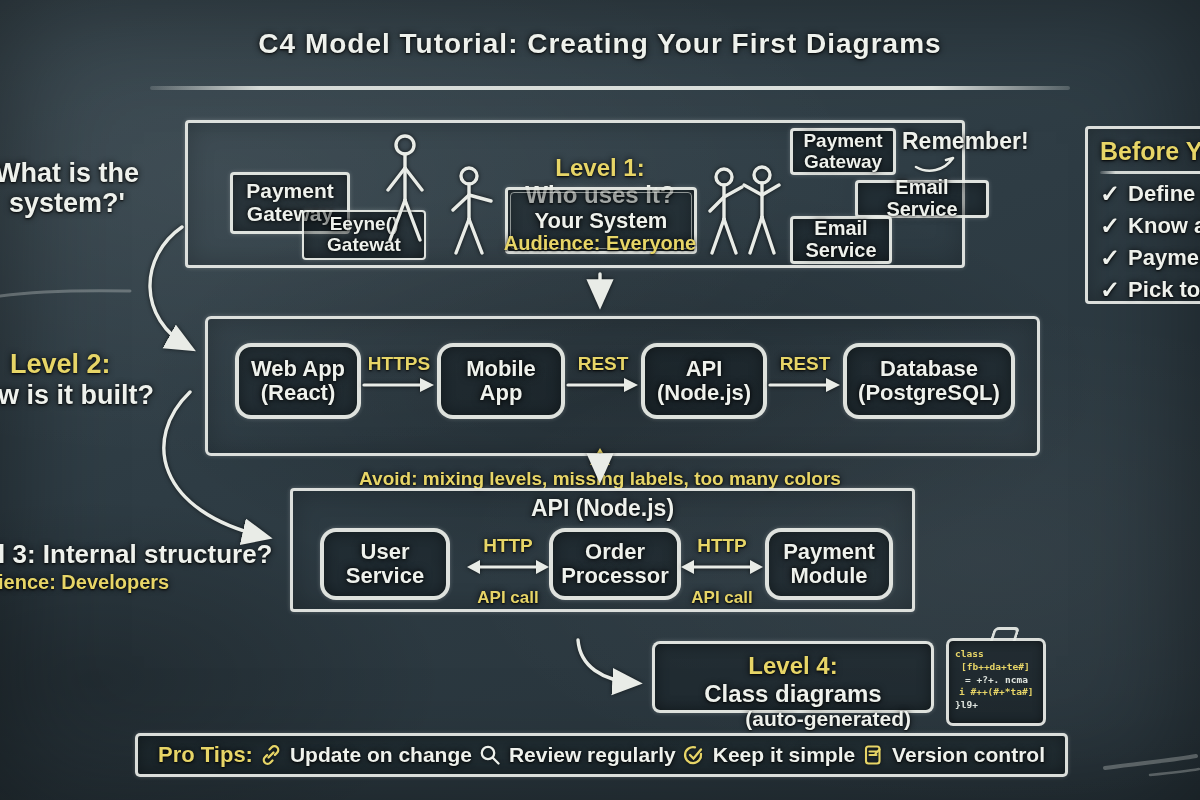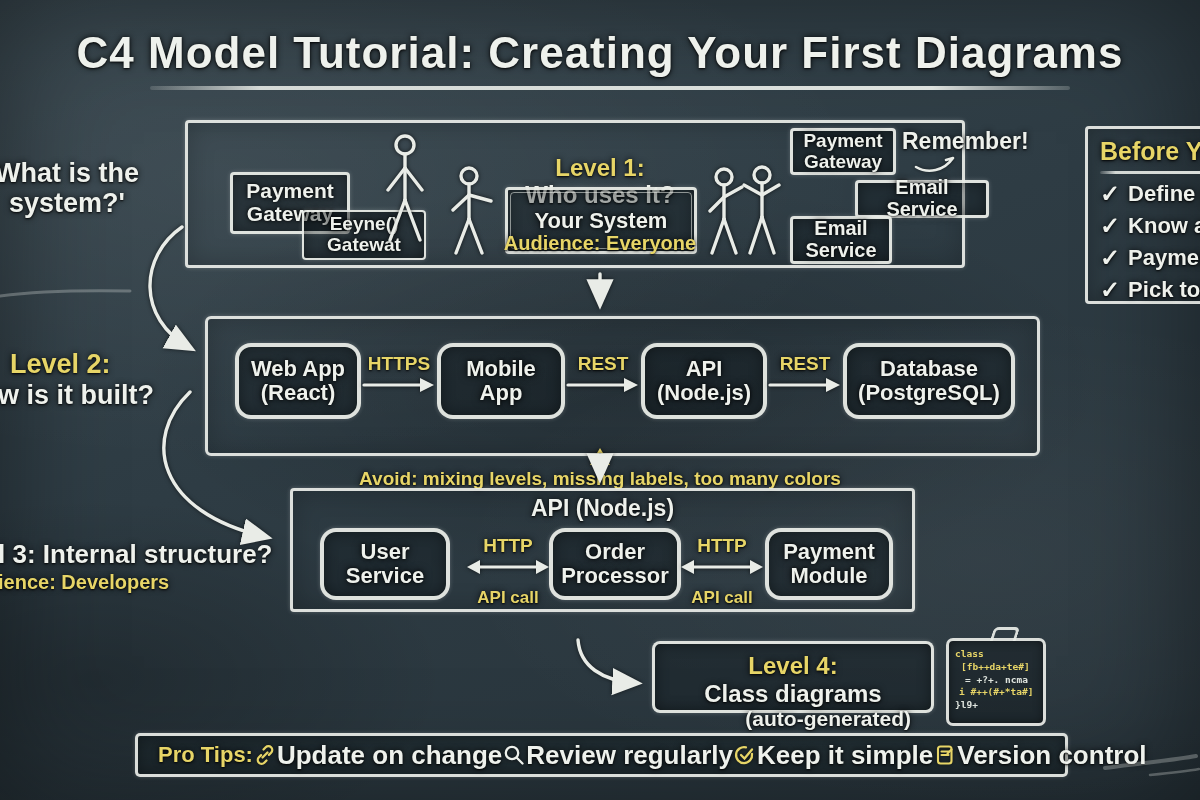--- a/index.html
+++ b/index.html
@@ -46,36 +46,36 @@
     border:3.5px solid rgba(235,238,233,0.92); border-radius:4px; padding:8px 0 0 12px;
     box-shadow:inset 0 0 20px rgba(0,0,0,0.25); }
   .sidebar .item { display:flex; align-items:center; gap:8px; font-size:22px; margin-top:4px; white-space:nowrap; }
   .sidebar .tick { font-size:24px; }
   .tipsbar { position:absolute; left:135px; top:733px; width:933px; height:44px;
     border:3px solid rgba(235,238,233,0.92); border-radius:5px;
     display:flex; align-items:center; padding:0 20px; gap:0;
     justify-content:space-between;
     background:rgba(8,14,18,0.18);
     box-shadow:0 0 4px rgba(255,255,255,0.2), inset 0 0 14px rgba(0,0,0,0.35); }
-  .tip { display:flex; align-items:center; font-size:26px; white-space:nowrap;justify-content:center; }
+  .tip { display:flex; align-items:center; gap:7px; font-size:21px; white-space:nowrap;justify-content:center; }
   .tip svg { flex:0 0 auto; filter:drop-shadow(0 0 2px rgba(0,0,0,0.7)); }
   .notepad { position:absolute; left:946px; top:638px; width:100px; height:88px;
     border:3px solid rgba(235,238,233,0.92); border-radius:7px; background:rgba(8,14,18,0.35);
     padding:7px 6px; font-family:"DejaVu Sans Mono", monospace; font-size:9.5px; line-height:1.35;
     box-shadow:inset 0 0 10px rgba(0,0,0,0.5); }
   .notepad .clip { position:absolute; left:50%; top:-14px; width:26px; height:14px; margin-left:-4px;
     border:3px solid rgba(235,238,233,0.92); border-bottom:none; border-radius:5px 5px 0 0; transform:skewX(-18deg); }
   .np-y { color:#e7d567; } .np-w { color:#dfe4de; }
 </style>
 </head>
 <body>
 
 <div class="board">
 
-  <div class="lbl chalk" style="left:0; top:28px; width:1200px; text-align:center; font-size:44px; letter-spacing:1px;">C4 Model Tutorial: Creating Your First Diagrams</div>
+  <div class="lbl chalk" style="left:0; top:28px; width:1200px; text-align:center; font-size:28px; letter-spacing:1px;">C4 Model Tutorial: Creating Your First Diagrams</div>
   <div class="underline" style="left:150px; top:86px; width:920px; height:4px;"></div>
 
   <div class="lbl chalk" style="left:-8px; top:158px; width:150px; text-align:center; font-size:27px;">What is the
 system?'</div>
   <div class="lbl yellow" style="left:10px; top:349px; font-size:27px;">Level 2:</div>
   <div class="lbl chalk" style="left:-2px; top:380px; font-size:27px;">w is it built?</div>
   <div class="lbl chalk" style="left:-2px; top:540px; font-size:26px;">l 3: Internal structure?</div>
   <div class="lbl yellow" style="left:-2px; top:571px; font-size:20px;">ience: Developers</div>
 
   <div class="panel" style="left:185px; top:120px; width:780px; height:148px;"></div>

